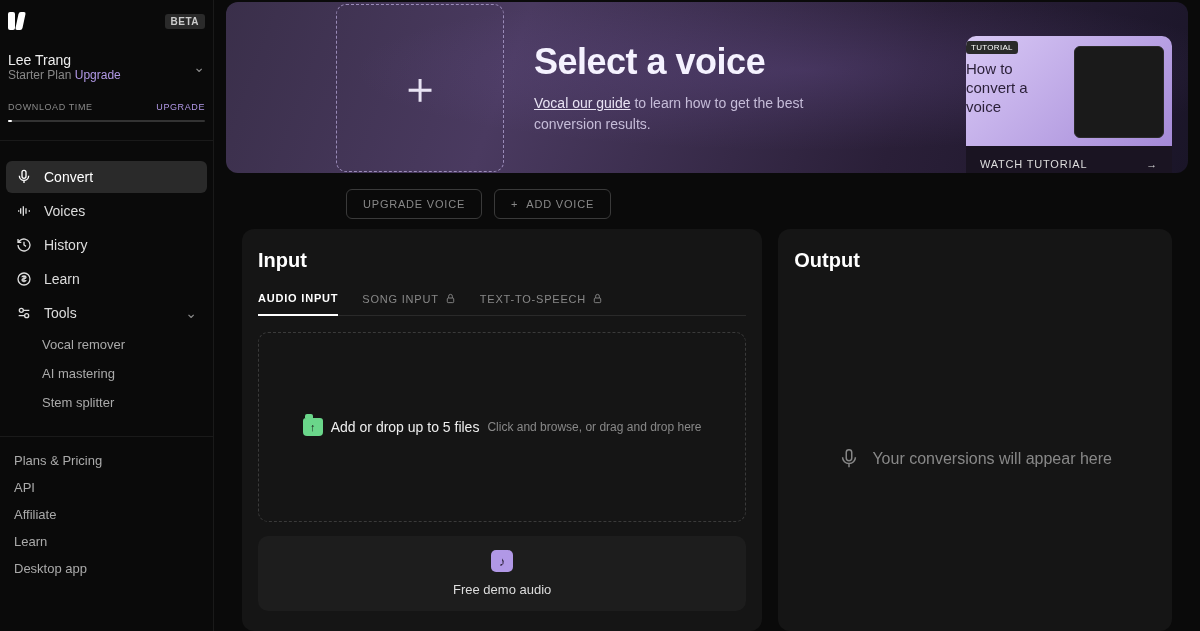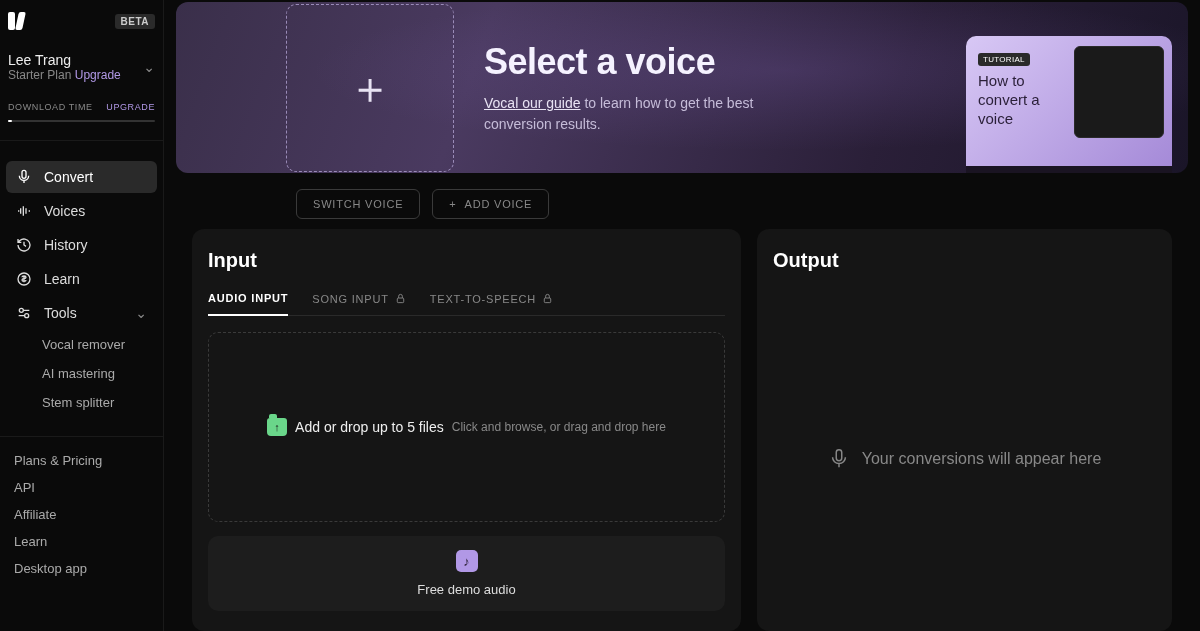--- a/index.html
+++ b/index.html
@@ -1,17 +1,17 @@
 <!DOCTYPE html>
 <html><head>
 <meta charset="utf-8">
 <style>
 * { margin: 0; padding: 0; box-sizing: border-box; font-family: -apple-system, BlinkMacSystemFont, 'Segoe UI', Arial, sans-serif; }
 body { background: #0a0a0a; color: #fff; width: 1200px; height: 631px; overflow: hidden; display: flex; }
-.sidebar { width: 164px; background: #0a0a0a; display: flex; flex-direction: column; border-right: 1px solid #1a1a1a; }
+.sidebar { width: 214px; background: #0a0a0a; display: flex; flex-direction: column; border-right: 1px solid #1a1a1a; }
 .sidebar-top { padding: 12px 8px; display: flex; align-items: center; justify-content: space-between; }
 .logo { width: 22px; height: 18px; display: flex; gap: 2px; }
 .logo-bar { background: #fff; border-radius: 2px; }
 .logo-bar.b1 { width: 7px; height: 18px; }
 .logo-bar.b2 { width: 7px; height: 18px; transform: skewX(-12deg); }
 .badge { font-size: 10px; font-weight: 600; padding: 2px 6px; background: #2a2a2a; border-radius: 3px; color: #ccc; letter-spacing: 0.5px; }
 .user-block { padding: 10px 8px 4px 8px; display: flex; align-items: center; justify-content: space-between; cursor: pointer; }
 .user-name { font-size: 14px; font-weight: 500; color: #eee; }
 .user-plan { font-size: 12px; color: #888; }
 .upgrade-link { color: #b198e6; font-size: 12px; }
@@ -36,21 +36,21 @@
 .main { flex: 1; display: flex; flex-direction: column; overflow: hidden; padding-top: 2px; padding-left: 12px; padding-right: 12px;}
 .hero { margin: 0; height: 208px; border-radius: 12px; background: linear-gradient(110deg, #3a2f4a 0%, #4a3a60 30%, #2a1f38 70%, #1a1528 100%); position: relative; display: flex; align-items: center; padding: 20px 110px; gap: 30px; overflow: hidden; }
 .hero::before { content: ""; position: absolute; inset: 0; background: radial-gradient(ellipse at 60% 40%, rgba(130,100,180,0.25), transparent 55%); }
 .voice-box { width: 168px; height: 168px; border: 1px dashed #9a8bb8; border-radius: 10px; display: flex; align-items: center; justify-content: center; cursor: pointer; position: relative; z-index: 1; }
 .plus { color: #e8e3f3; font-size: 44px; font-weight: 200; line-height: 1; }
 .hero-text { position: relative; z-index: 1; }
 .hero-title { font-size: 36px; font-weight: 600; color: #f5f2ff; margin-bottom: 10px; letter-spacing: -0.5px; }
 .hero-sub { font-size: 14px; color: #c5bcd8; max-width: 320px; line-height: 1.5; }
 .hero-sub a { color: #e8e3f3; text-decoration: underline; }
 .tutorial-card { position: absolute; right: 16px; top: 34px; width: 206px; background: #1a1422; border-radius: 10px; overflow: hidden; z-index: 2; cursor: pointer; }
-.tutorial-img { height: 130px; background: linear-gradient(135deg, #d8c8f5 0%, #a58ad8 100%); padding: 12px; position: relative; }
+.tutorial-img { height: 110px; background: linear-gradient(135deg, #d8c8f5 0%, #a58ad8 100%); position: relative; }
 .tutorial-badge { display: inline-block; font-size: 8px; background: #2a2a2a; color: #fff; padding: 2px 5px; border-radius: 3px; letter-spacing: 0.3px; }
 .tutorial-title { font-size: 15px; color: #2a1f38; font-weight: 500; margin-top: 6px; line-height: 1.25; max-width: 90px; }
 .tutorial-mock { position: absolute; right: 8px; top: 10px; width: 90px; height: 92px; background: #1a1a1a; border-radius: 6px; border: 1px solid #2a2a2a; }
 .tutorial-footer { padding: 12px 14px; display: flex; justify-content: space-between; align-items: center; font-size: 11px; letter-spacing: 0.8px; color: #ddd; }
 .voice-actions { display: flex; gap: 12px; padding: 16px 120px 10px; }
 .v-btn { padding: 8px 16px; border: 1px solid #3a3a3a; border-radius: 6px; background: transparent; color: #888; font-size: 11px; letter-spacing: 0.8px; cursor: pointer; display: flex; align-items: center; gap: 8px; }
 .content-row { display: flex; gap: 16px; padding: 0 16px; }
 .panel { background: #151515; border-radius: 12px; flex: 1; padding: 20px 16px; display: flex; flex-direction: column; }
 .panel.input-panel { flex: 1.35; }
 .panel-title { font-size: 20px; font-weight: 600; margin-bottom: 14px; }
@@ -193,21 +193,21 @@
       </div>
       <div class="tutorial-footer">
         <span>WATCH TUTORIAL</span>
         <span>→</span>
       </div>
     </div>
   </section>
 
   <div class="voice-actions">
     <button class="v-btn">
-      <span>SWITCH VOICE</span>
+      <span>UPGRADE VOICE</span>
     </button>
     <button class="v-btn">
       <span>+</span>
       <span>ADD VOICE</span>
     </button>
   </div>
 
   <div class="content-row">
     <section class="panel input-panel">
       <h2 class="panel-title">Input</h2>

